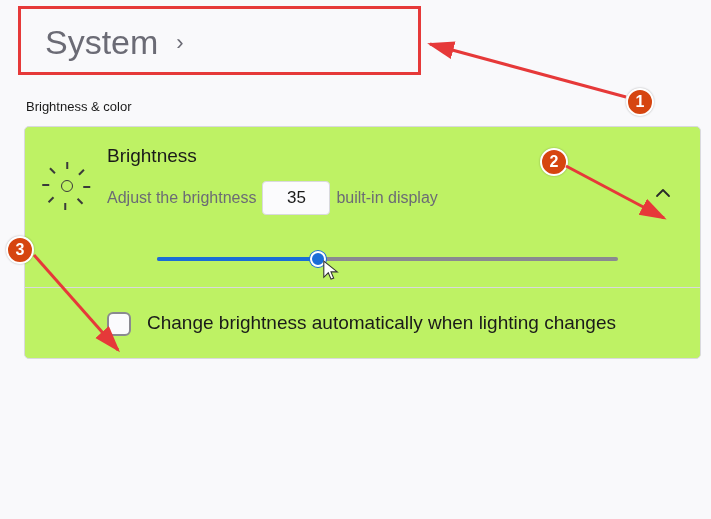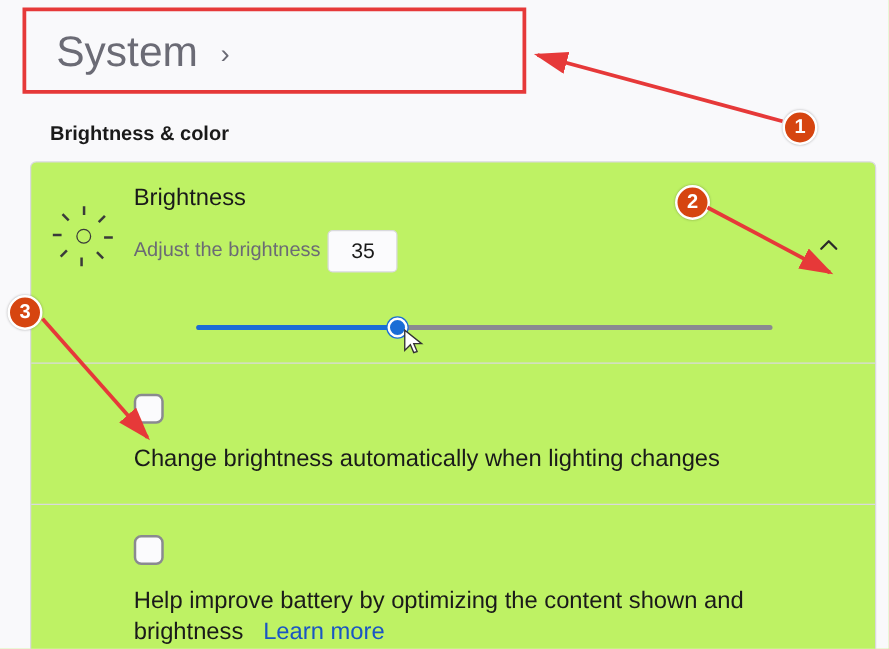--- a/index.html
+++ b/index.html
@@ -28,23 +28,23 @@
   .breadcrumb .chev {
     font-size: 22px;
     color: #6b6b75;
   }
   .breadcrumb .display {
     font-size: 34px;
     font-weight: 700;
     color: #1a1a1a;
   }
   .section-title {
-    font-size: 16px;
-    font-weight: 700;
-    padding: 18px 0 12px 40px;
+    font-size: 13px;
+    font-weight: 400;
+    padding: 18px 0 12px 26px;
   }
   .card {
     border: 1px solid #d9d9de;
     background: #bef264;
     border-radius: 5px;
     margin: 0 10px 0 24px;
   }
   .row {
     padding: 18px 22px 18px 22px;
     display: flex;
@@ -68,21 +68,21 @@
   }
   .sun .ray {
     position: absolute; left: 50%; top: 50%; width: 1.5px; height: 7px; background: #3a3a3a;
     transform-origin: 0 15px;
   }
   .content-col { flex: 1; }
   .title-line { font-size: 19px; color: #1a1a1a; }
   .desc-line { font-size: 16px; color: #6b6b75; margin-top: 14px; display: flex; align-items: center; flex-wrap: wrap; gap: 6px; }
   .val-box {
     display: inline-flex; align-items: center; justify-content: center;
-    width: 56px; height: 34px; border: 1px solid #d9d9de; border-radius: 4px;
+    width: 68px; height: 34px; border: 1px solid #d9d9de; border-radius: 4px;
     background: #fbfbfd; font-size: 17px; color: #1a1a1a;
   }
   .expand-col {
     width: 30px; display: flex; justify-content: center; align-items: center; padding-top: 40px;
     flex-shrink: 0;
   }
   .chev-up {
     width: 16px; height: 16px; display: flex; align-items: center; justify-content: center;
   }
   .chev-up svg { display: block; }
@@ -100,21 +100,20 @@
     background: #1a6dd6; border: 2px solid #fff; box-shadow: 0 0 0 1px #1a6dd6;
     transform: translateX(-50%);
   }
   .cursor {
     position: absolute; width: 18px; height: 24px; pointer-events: none;
   }
   .checkbox-row {
     padding: 22px 22px 22px 82px;
     display: flex; gap: 16px; align-items: flex-start;
     border-top: 1px solid #d9d9de;
-    flex-direction: column;
   }
   .cb {
     width: 24px; height: 24px; border: 2px solid #8a8a90; border-radius: 6px; flex-shrink: 0;
     margin-top: 2px; background: #fbfbfd;
   }
   .cb-label { font-size: 19px; color: #1a1a1a; line-height: 1.35; }
   .link { color: #1a55c4; text-decoration: none; font-weight: 500; }
   
   .ann-num {
     position: absolute; width: 28px; height: 28px; border-radius: 50%;
@@ -165,20 +164,21 @@
         <div class="ray" style="transform: translate(-50%,-15px) rotate(225deg) translateY(-9px)"></div>
         <div class="ray" style="transform: translate(-50%,-15px) rotate(270deg) translateY(-9px)"></div>
         <div class="ray" style="transform: translate(-50%,-15px) rotate(315deg) translateY(-9px)"></div>
       </div>
     </div>
     <div class="content-col">
       <div class="title-line">Brightness</div>
       <div class="desc-line">
         <span>Adjust the brightness</span>
         <span class="val-box">35</span>
+        <span>built-in display</span>
       </div>
       <div class="slider">
         <div class="track-bg"></div>
         <div class="track-fill" id="fill" style="width: 35%;"></div>
         <div class="thumb" id="thumb" style="left: 35%;"></div>
         <svg class="cursor" id="cursor" viewBox="0 0 20 26" style="top: 10px; left: calc(35% + 4px);">
           <path d="M2 2 L2 20 L7 15 L10 22 L13 21 L10 14 L17 14 Z" fill="#fff" stroke="#333" stroke-width="1.2"></path>
         </svg>
       </div>
     </div>
@@ -189,27 +189,20 @@
           </svg>
       </span>
     </div>
   </div>
 
   <div class="checkbox-row">
     <div class="cb"></div>
     <div class="cb-label">Change brightness automatically when lighting changes</div>
   </div>
 
-  <div class="checkbox-row">
-    <div class="cb"></div>
-    <div class="cb-label">
-      <span>Help improve battery by optimizing the content shown and brightness</span>
-      &nbsp;&nbsp;<a href="#" class="link">Learn more</a>
-    </div>
-  </div>
 </div>
 
 <div class="ann-num" style="left:626px; top:88px;">1</div>
 <div class="ann-num" style="left:540px; top:148px;">2</div>
 <div class="ann-num" style="left:6px; top:236px;">3</div>
 
 <svg class="ann-arrow" style="left:0;top:0;width:711px;height:519px;">
   <defs>
     <marker id="ah" markerWidth="10" markerHeight="10" refX="8" refY="3" orient="auto">
       <path d="M0,0 L9,3 L0,6 Z" fill="#e63939"></path>

